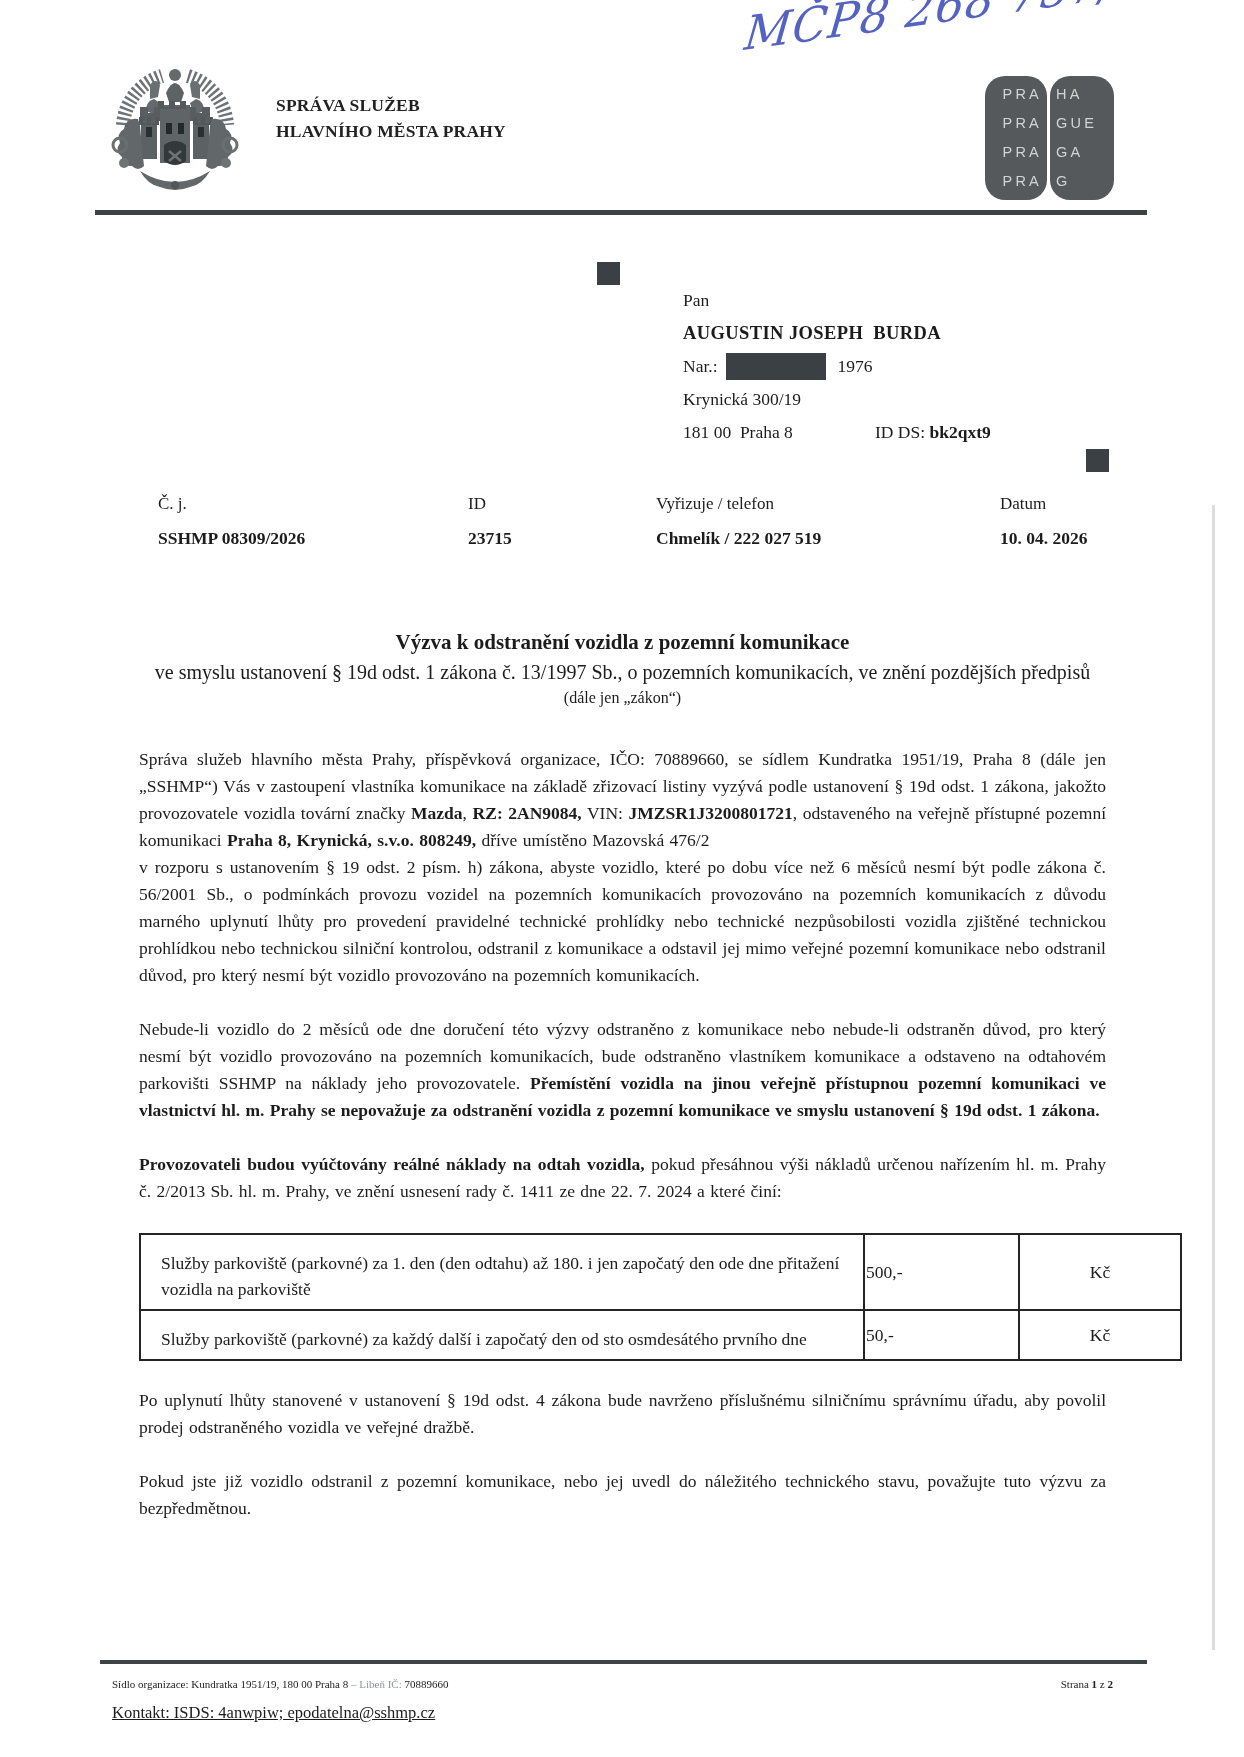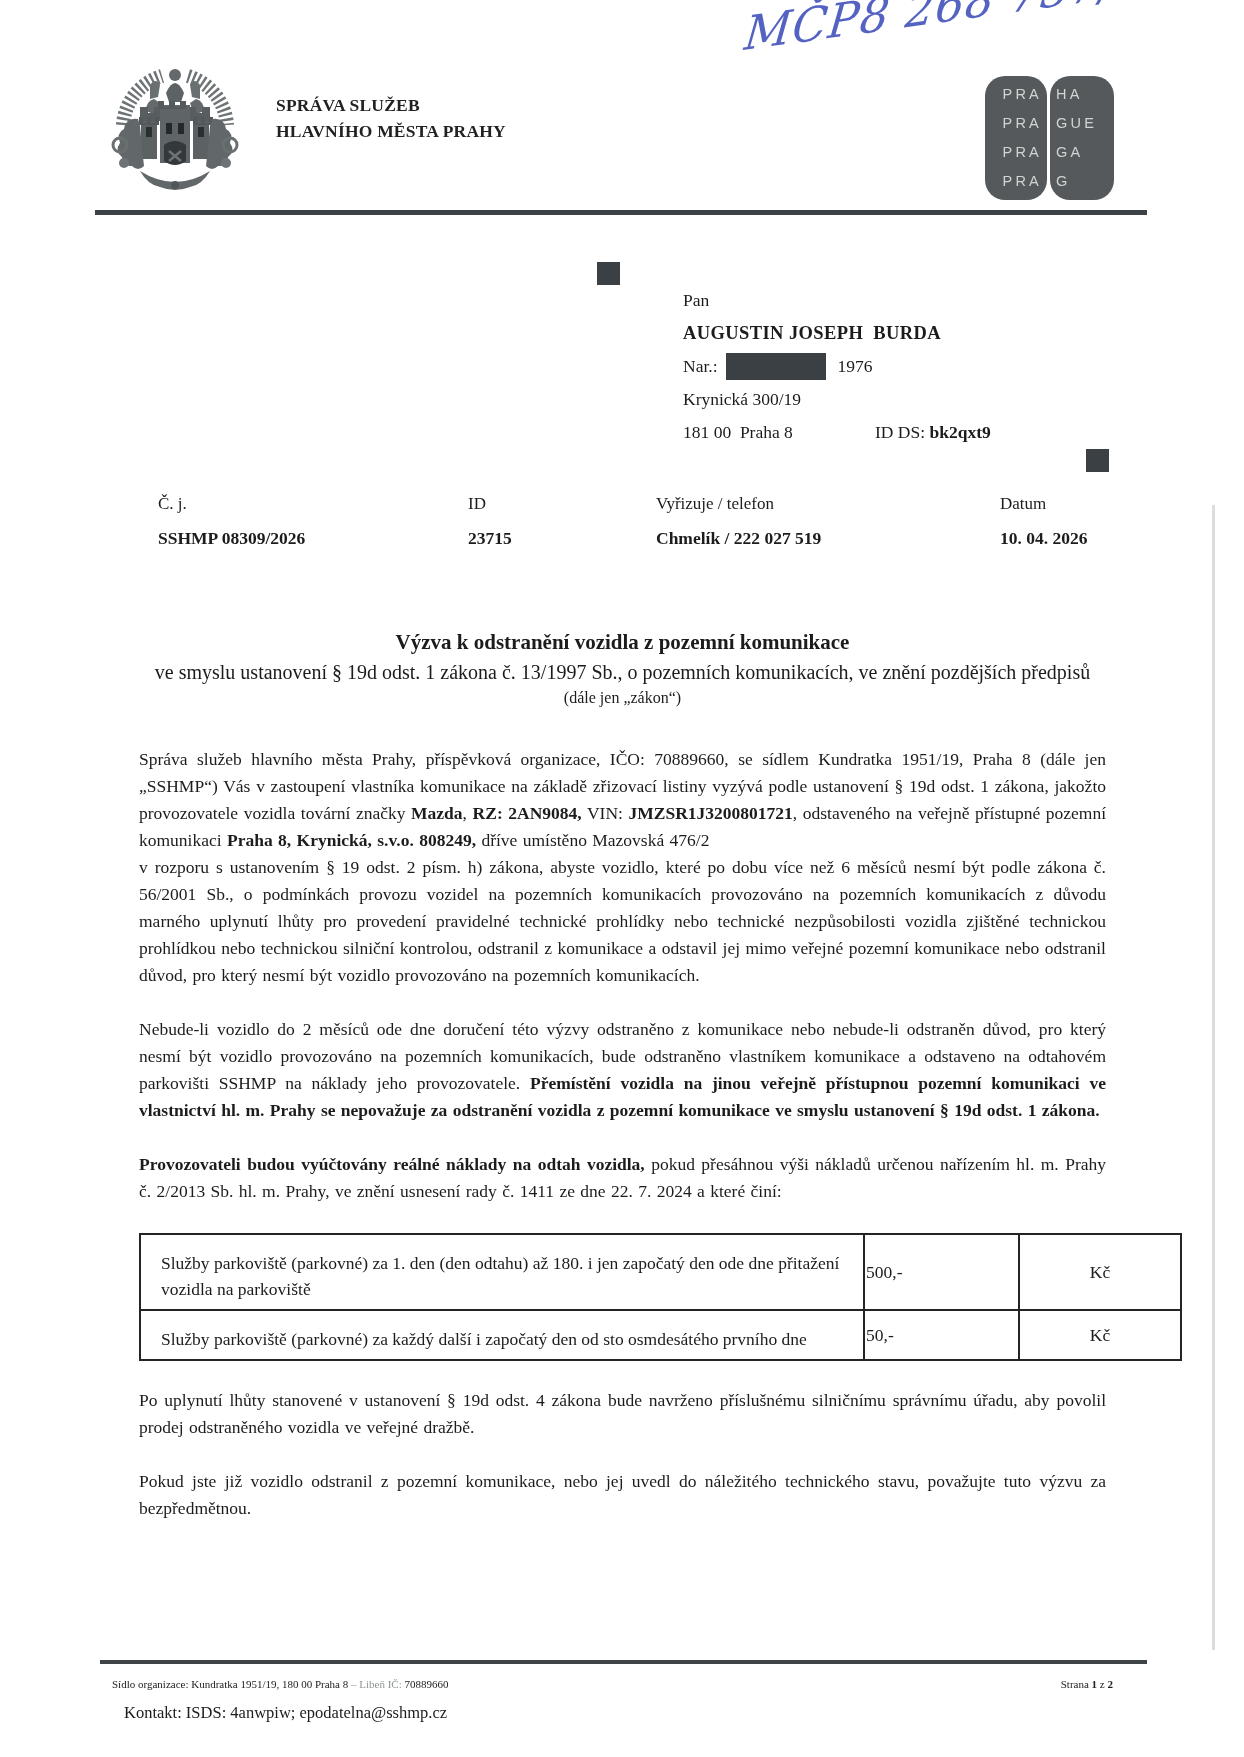--- a/index.html
+++ b/index.html
@@ -112,22 +112,22 @@
   .rule-bottom{
     position:absolute;left:100px;top:1660px;width:1047px;height:4px;
     background:#3e4346;
   }
   .footer-line1{
     position:absolute;left:112px;top:1672px;width:1001px;
     display:flex;justify-content:space-between;
     font-size:11px;line-height:24px;
   }
   .footer-line2{
-    position:absolute;left:124px;top:1701px;
-    font-size:16.5px;line-height:24px;
+    position:absolute;left:112px;top:1701px;
+    font-size:16.5px;line-height:24px;text-decoration:underline;
   }
 
   
   .scan-artifact{
     position:absolute;left:1212px;top:505px;width:3px;height:1145px;
     background:#dcdcdc;
   }
 </style>
 </head>
 <body>

